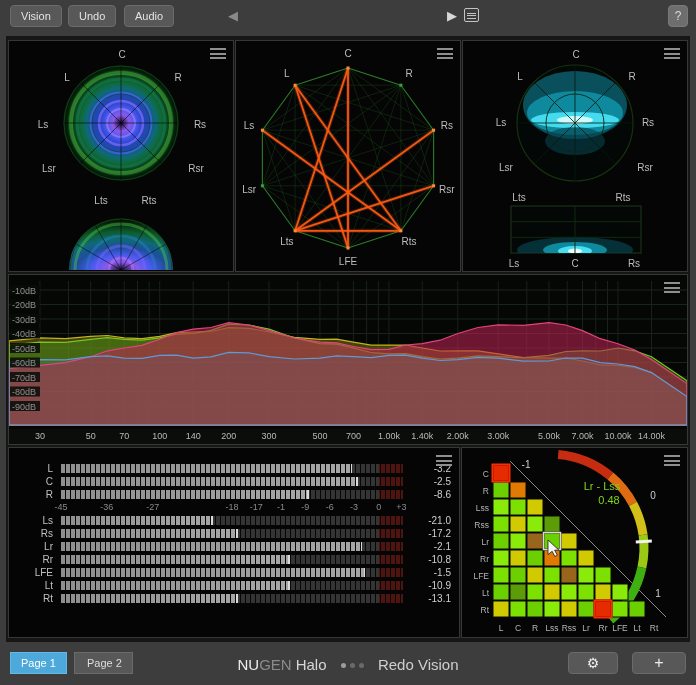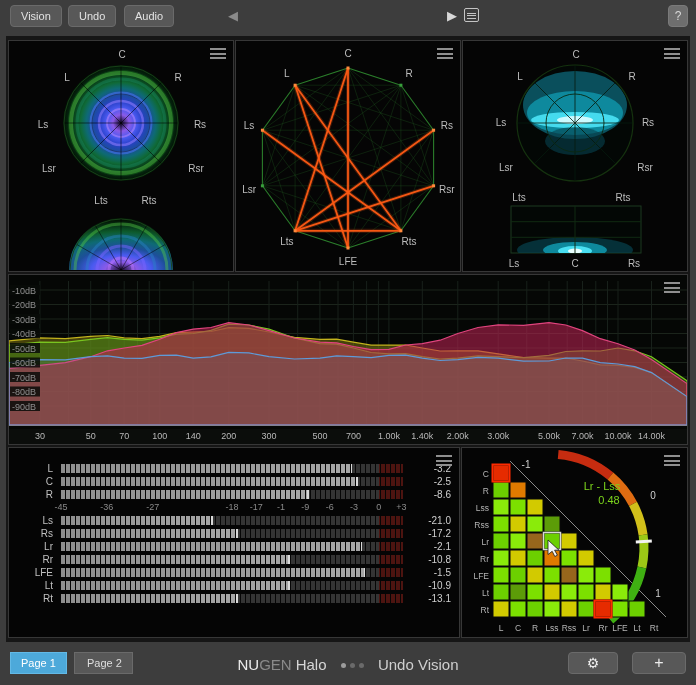--- a/index.html
+++ b/index.html
@@ -604,17 +604,17 @@
       </div>
   </div>
 </div>
 
 <div class="botbar">
   <button class="page-btn" id="page1">Page 1</button>
   <button class="page-btn" id="page2">Page 2</button>
   <div class="brand">
     <span class="nu">NU</span><span class="gen">GEN</span><span class="audio">Halo</span>
     <span class="dots"><i class="on"></i><i></i><i></i></span>
-    <span class="product">Undo Vision</span>
+    <span class="product">Redo Vision</span>
   </div>
   <button class="util-btn" id="btn-gear"><span>⚙</span></button>
   <button class="util-btn" id="btn-plus"><span>+</span></button>
 </div>
 
 </body></html>

